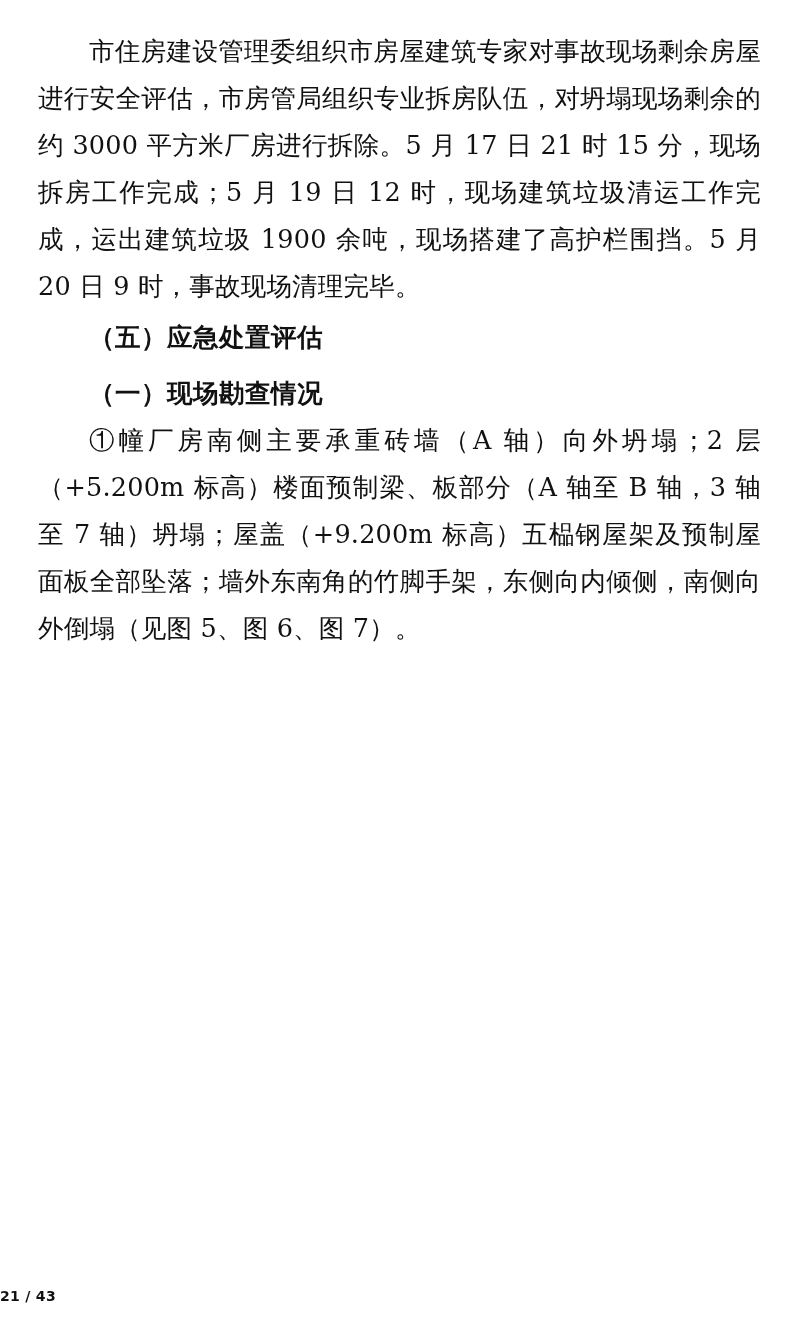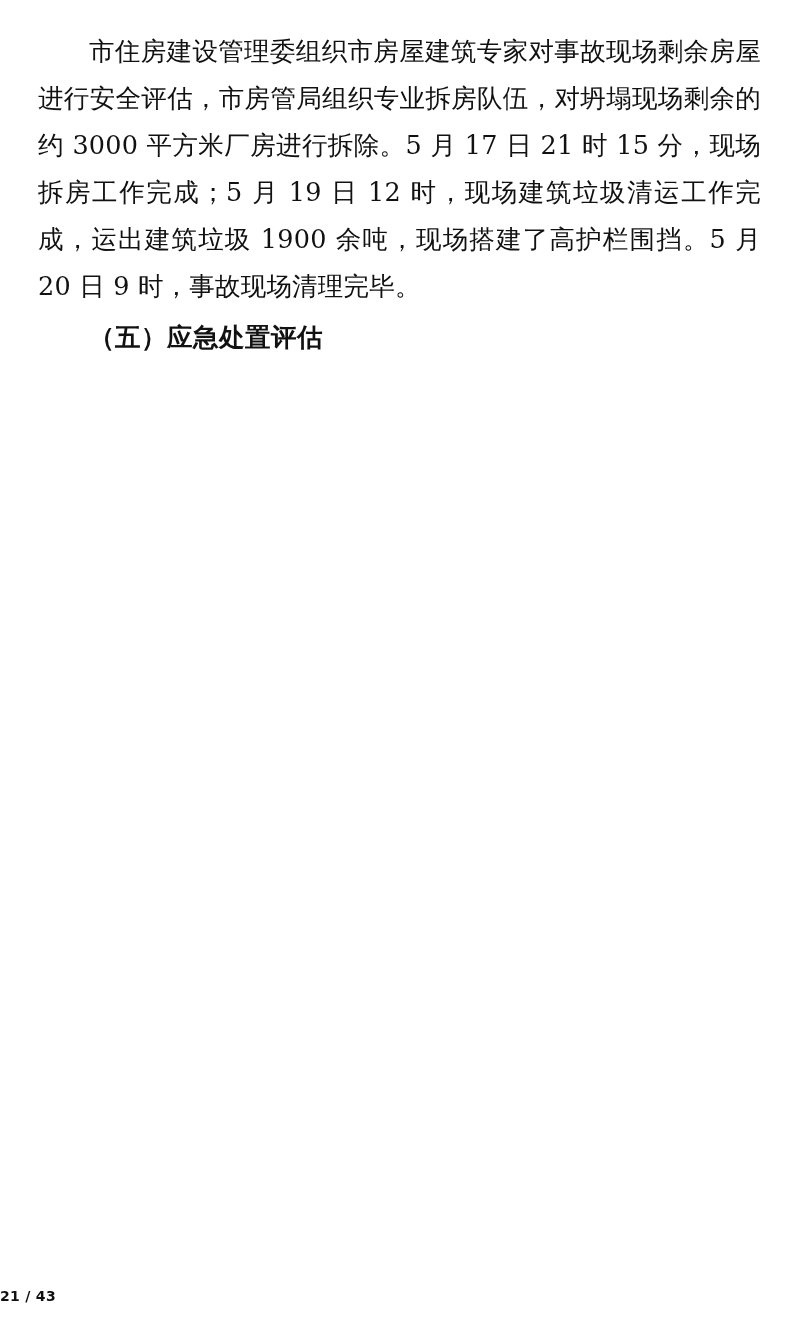--- a/index.html
+++ b/index.html
@@ -75,17 +75,19 @@
   <p class="body-text para">市住房建设管理委组织市房屋建筑专家对事故现场剩余房屋进行安全评估，市房管局组织专业拆房队伍，对坍塌现场剩余的约 3000 平方米厂房进行拆除。5 月 17 日 21 时 15 分，现场拆房工作完成；5 月 19 日 12 时，现场建筑垃圾清运工作完成，运出建筑垃圾 1900 余吨，现场搭建了高护栏围挡。5 月 20 日 9 时，事故现场清理完毕。</p>
 
   <div class="spacer-xs"></div>
 
   <p class="heading">（五）应急处置评估</p>
 
 
   <div class="spacer-sm"></div>
 
 
+  <p class="heading">（一）现场勘查情况</p>
 
+  <p class="body-text para">①幢厂房南侧主要承重砖墙（A 轴）向外坍塌；2 层（+5.200m 标高）楼面预制梁、板部分（A 轴至 B 轴，3 轴至 7 轴）坍塌；屋盖（+9.200m 标高）五榀钢屋架及预制屋面板全部坠落；墙外东南角的竹脚手架，东侧向内倾侧，南侧向外倒塌（见图 5、图 6、图 7）。</p>
 
   <div class="footer">21 / 43</div>
 
 </div>
 
 </body></html>

